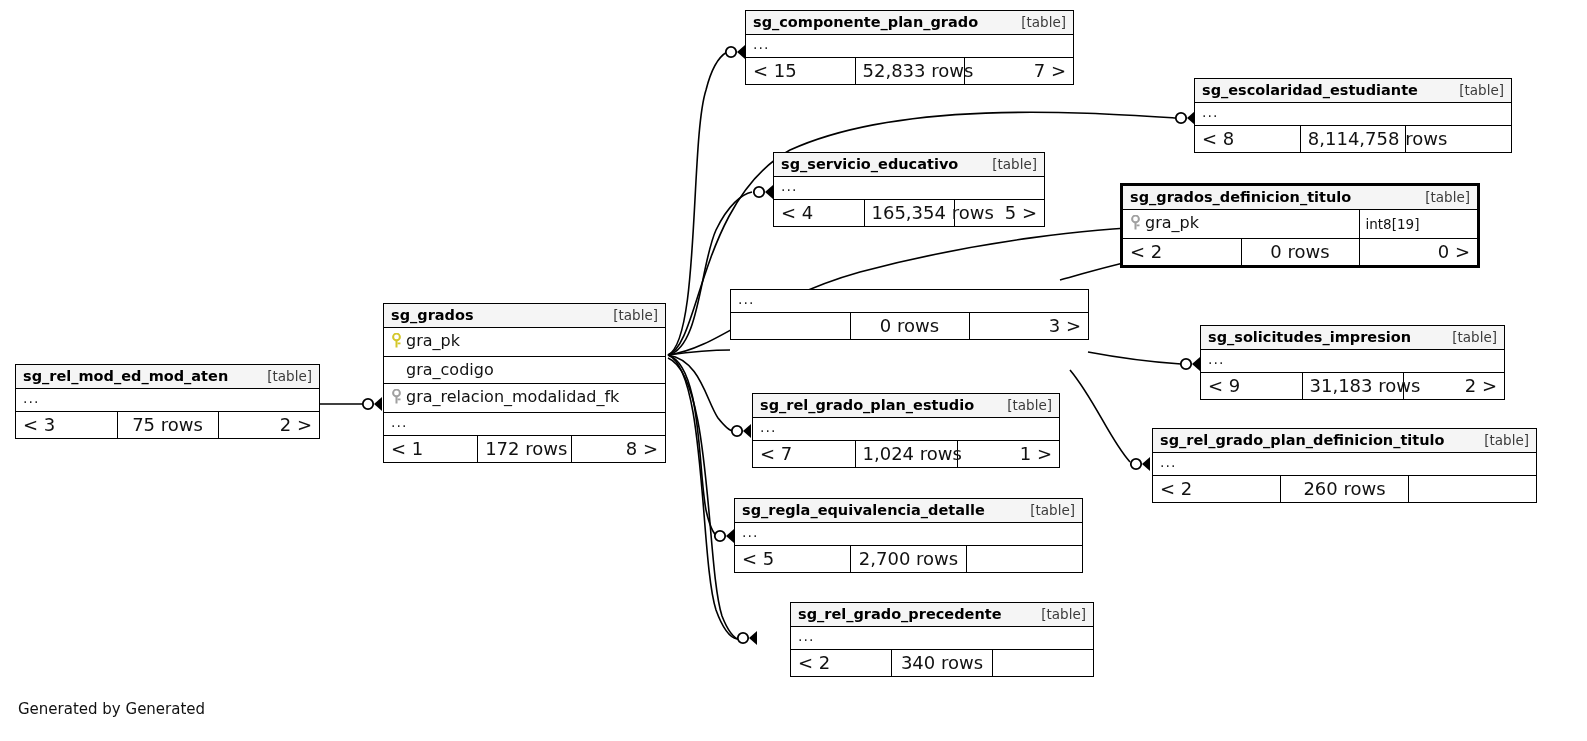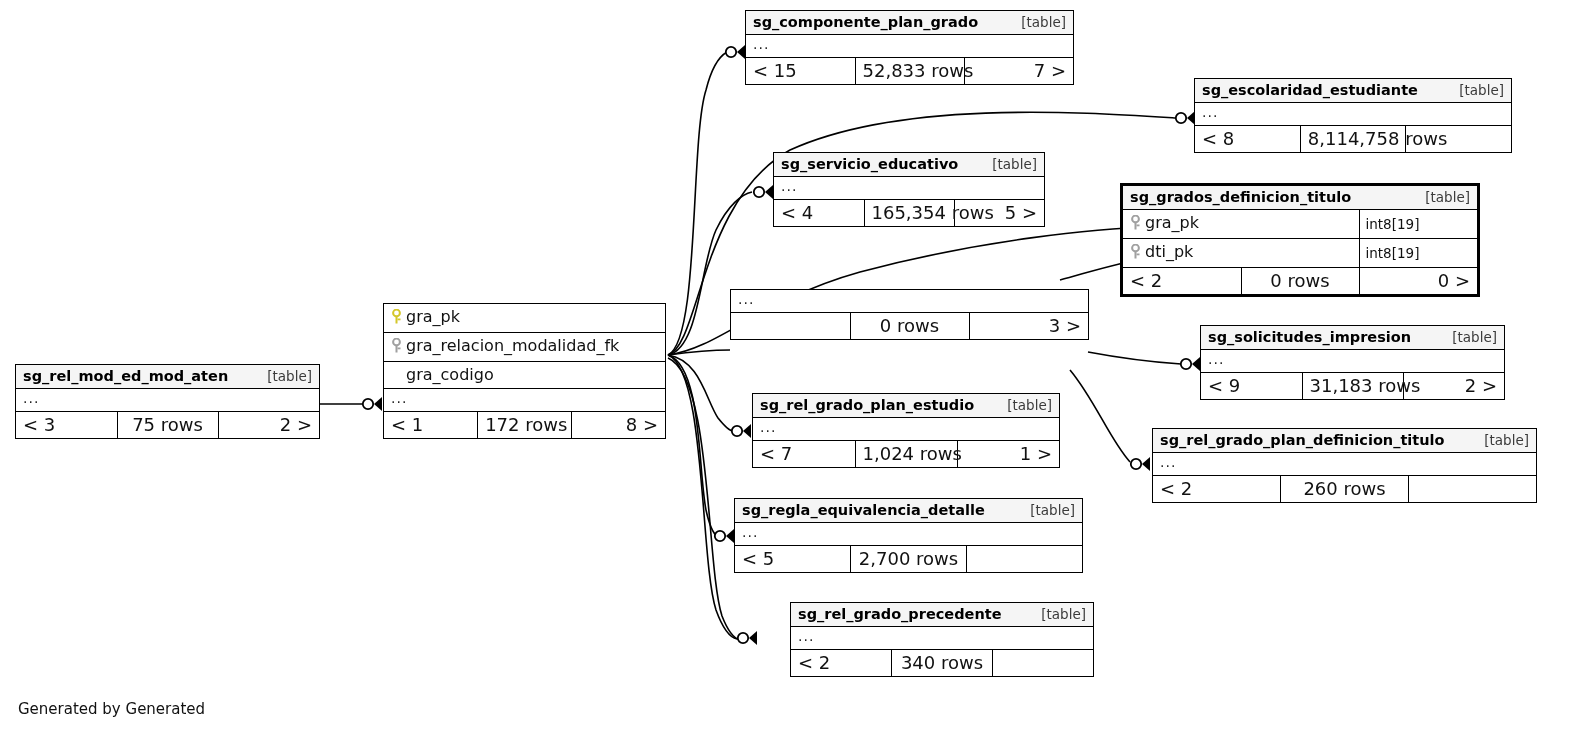--- a/index.html
+++ b/index.html
@@ -255,71 +255,63 @@
           <span class="keycell">
             <svg class="keyico" width="11" height="15" viewBox="0 0 11 15" aria-hidden="true">
               <circle cx="5.5" cy="4" r="3.4" fill="none" stroke="#a0a0a0" stroke-width="2"></circle>
               <rect x="4.5" y="6.5" width="2" height="8" fill="#a0a0a0"></rect>
               <rect x="6.5" y="9.5" width="3" height="1.8" fill="#a0a0a0"></rect>
             </svg>
           </span><span>gra_pk</span>
         </td>
         <td class="type">int8[19]</td>
       </tr>
-      <tr class="colrow">
-        <td colspan="2">
-          <span class="keycell">
-            <svg class="keyico" width="11" height="15" viewBox="0 0 11 15" aria-hidden="true">
-              <circle cx="5.5" cy="4" r="3.4" fill="none" stroke="#a0a0a0" stroke-width="2"></circle>
-              <rect x="4.5" y="6.5" width="2" height="8" fill="#a0a0a0"></rect>
-              <rect x="6.5" y="9.5" width="3" height="1.8" fill="#a0a0a0"></rect>
-            </svg>
-          </span><span>dti_pk</span>
-        </td>
-        <td class="type">int8[19]</td>
-      </tr>
       <tr class="ftr">
         <td class="f1" style="width:110px">&lt; 2</td>
         <td class="f2">0 rows</td>
         <td class="f3" style="width:110px">0 &gt;</td>
       </tr>
     </tbody>
       </table>
   </div>
 
   <div class="tbl" style="left:383px; top:303px; width:283px;">
     <table>
       <tbody>
+          <tr class="hdr">
+        <td colspan="2">sg_grados</td>
+        <td class="tag">[table]</td>
+      </tr>
       <tr class="colrow">
         <td colspan="3">
           <span class="keycell">
             <svg class="keyico" width="11" height="15" viewBox="0 0 11 15" aria-hidden="true">
               <circle cx="5.5" cy="4" r="3.4" fill="none" stroke="#d4c72a" stroke-width="2"></circle>
               <rect x="4.5" y="6.5" width="2" height="8" fill="#d4c72a"></rect>
               <rect x="6.5" y="9.5" width="3" height="1.8" fill="#d4c72a"></rect>
             </svg>
           </span><span>gra_pk</span>
         </td>
       </tr>
       <tr class="colrow">
         <td colspan="3">
+          <span class="keycell"></span><span>gra_codigo</span>
+        </td>
+      </tr>
+      <tr class="colrow">
+        <td colspan="3">
           <span class="keycell">
             <svg class="keyico" width="11" height="15" viewBox="0 0 11 15" aria-hidden="true">
               <circle cx="5.5" cy="4" r="3.4" fill="none" stroke="#a0a0a0" stroke-width="2"></circle>
               <rect x="4.5" y="6.5" width="2" height="8" fill="#a0a0a0"></rect>
               <rect x="6.5" y="9.5" width="3" height="1.8" fill="#a0a0a0"></rect>
             </svg>
           </span><span>gra_relacion_modalidad_fk</span>
         </td>
       </tr>
-      <tr class="colrow">
-        <td colspan="3">
-          <span class="keycell"></span><span>gra_codigo</span>
-        </td>
-      </tr>
       <tr class="ellip">
         <td colspan="3">...</td>
       </tr>
       <tr class="ftr">
         <td class="f1" style="width:75px">&lt; 1</td>
         <td class="f2">172 rows</td>
         <td class="f3" style="width:70px">8 &gt;</td>
       </tr>
     </tbody>
       </table>

